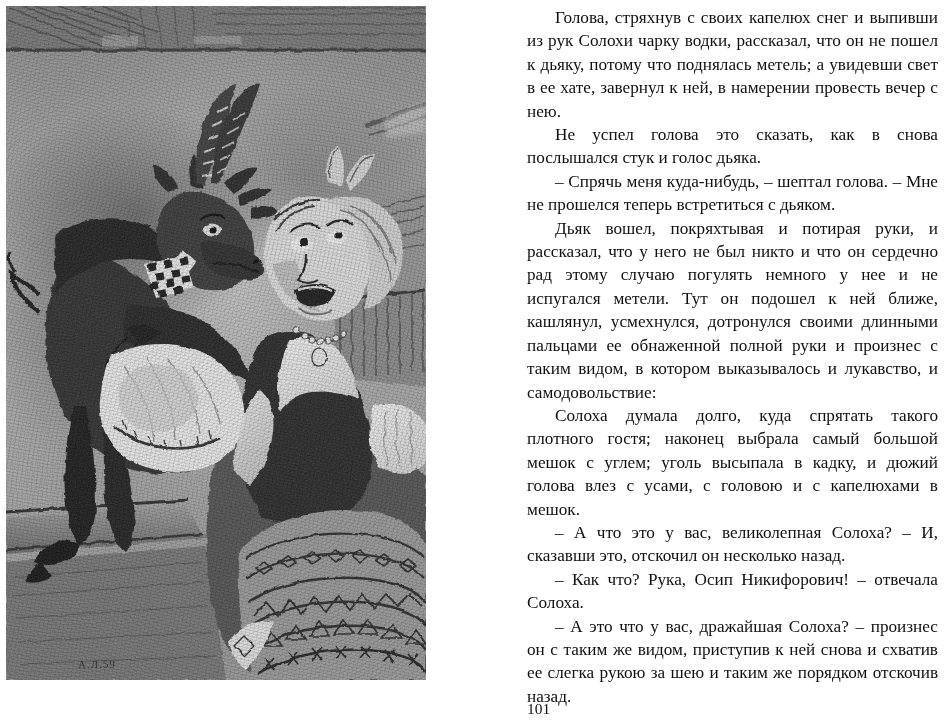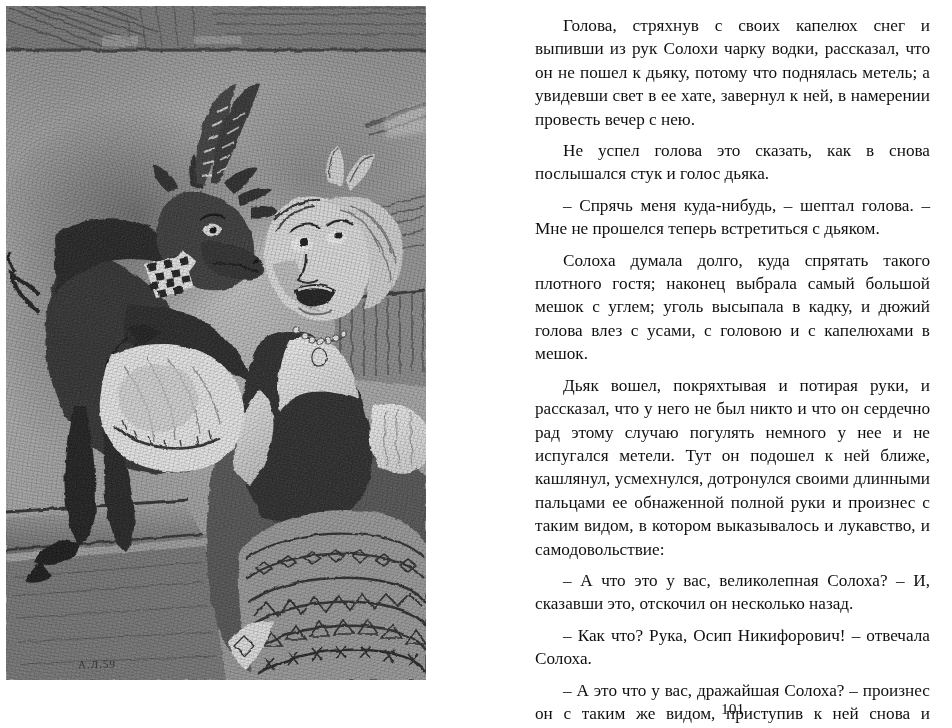--- a/index.html
+++ b/index.html
@@ -95,29 +95,28 @@
     width: 411px;
     font-family: "Liberation Serif", serif;
     font-size: 17.2px;
     line-height: 23.4px;
     text-align: justify;
     text-justify: inter-word;
     color: #101010;
     hyphens: manual;
   }
   .body-text p {
-    margin: 8px;
+    margin: 0;
     text-indent: 28px;
   }
   .page-number {
     position: absolute;
     left: 0;
     top: 700px;
     width: 411px;
-    text-align: center;
     font-family: "Liberation Serif", serif;
     font-size: 15.5px;
     color: #101010;
   }
 </style>
 </head>
 <body>
 
 <div class="page">
 
@@ -532,22 +531,22 @@
 
       <div class="illo-caption-sig">А.Л.59</div>
     </div>
   </div>
 
   <div class="text-pane">
     <div class="body-text">
       <p>Голова, стряхнув с своих капелюх снег и выпивши из рук Солохи чарку водки, рассказал, что он не пошел к дьяку, потому что поднялась метель; а увидевши свет в ее хате, завернул к ней, в намерении провесть вечер с нею.</p>
       <p>Не успел голова это сказать, как в снова послышался стук и голос дьяка.</p>
       <p>– Спрячь меня куда-нибудь, – шептал голова. – Мне не прошелся теперь встретиться с дьяком.</p>
+      <p>Дьяк вошел, покряхтывая и потирая руки, и рассказал, что у него не был никто и что он сердечно рад этому случаю погулять немного у нее и не испугался метели. Тут он подошел к ней ближе, кашлянул, усмехнулся, дотронулся своими длинными пальцами ее обнаженной полной руки и произнес с таким видом, в котором выказывалось и лукавство, и самодовольствие:</p>
       <p>Солоха думала долго, куда спрятать такого плотного гостя; наконец выбрала самый большой мешок с углем; уголь высыпала в кадку, и дюжий голова влез с усами, с головою и с капелюхами в мешок.</p>
-      <p>Дьяк вошел, покряхтывая и потирая руки, и рассказал, что у него не был никто и что он сердечно рад этому случаю погулять немного у нее и не испугался метели. Тут он подошел к ней ближе, кашлянул, усмехнулся, дотронулся своими длинными пальцами ее обнаженной полной руки и произнес с таким видом, в котором выказывалось и лукавство, и самодовольствие:</p>
       <p>– А что это у вас, великолепная Солоха? – И, сказавши это, отскочил он несколько назад.</p>
       <p>– Как что? Рука, Осип Никифорович! – отвечала Солоха.</p>
       <p>– А это что у вас, дражайшая Солоха? – произнес он с таким же видом, приступив к ней снова и схватив ее слегка рукою за шею и таким же порядком отскочив назад.</p>
 
     </div>
     <div class="page-number">101</div>
   </div>
 
 </div>
 

